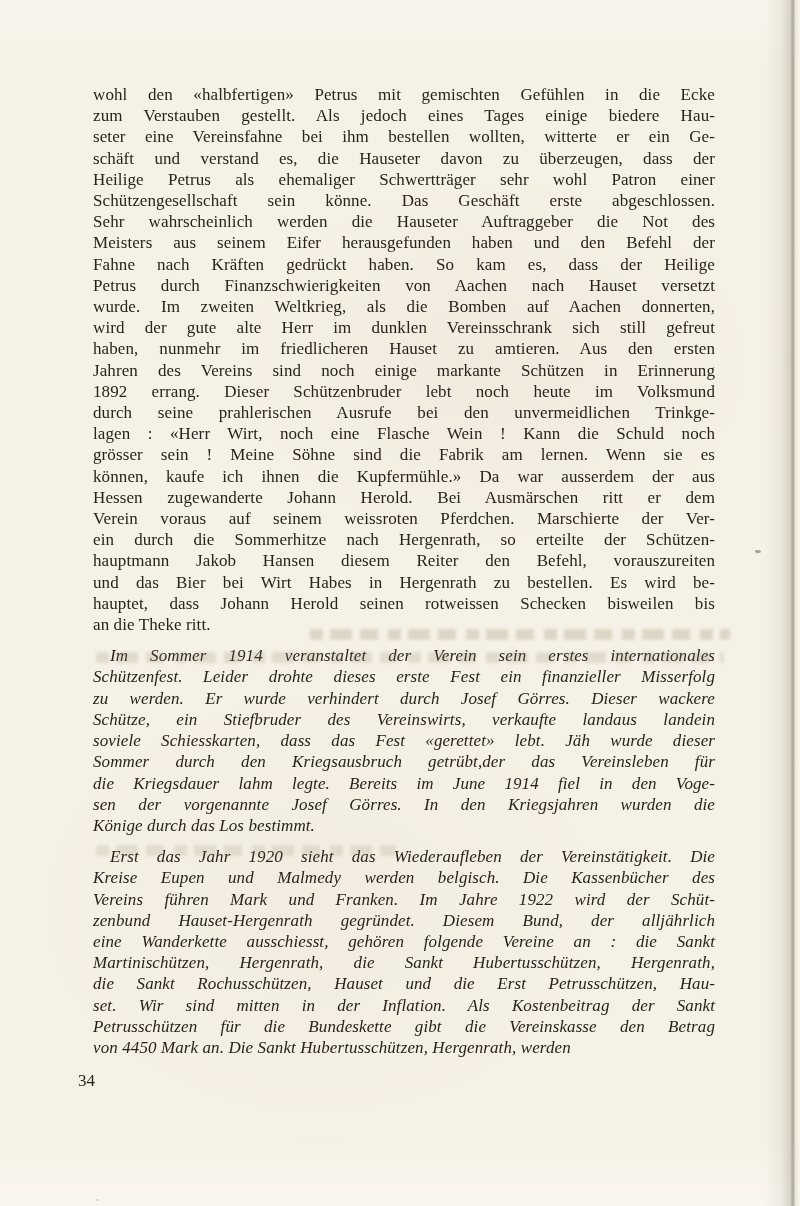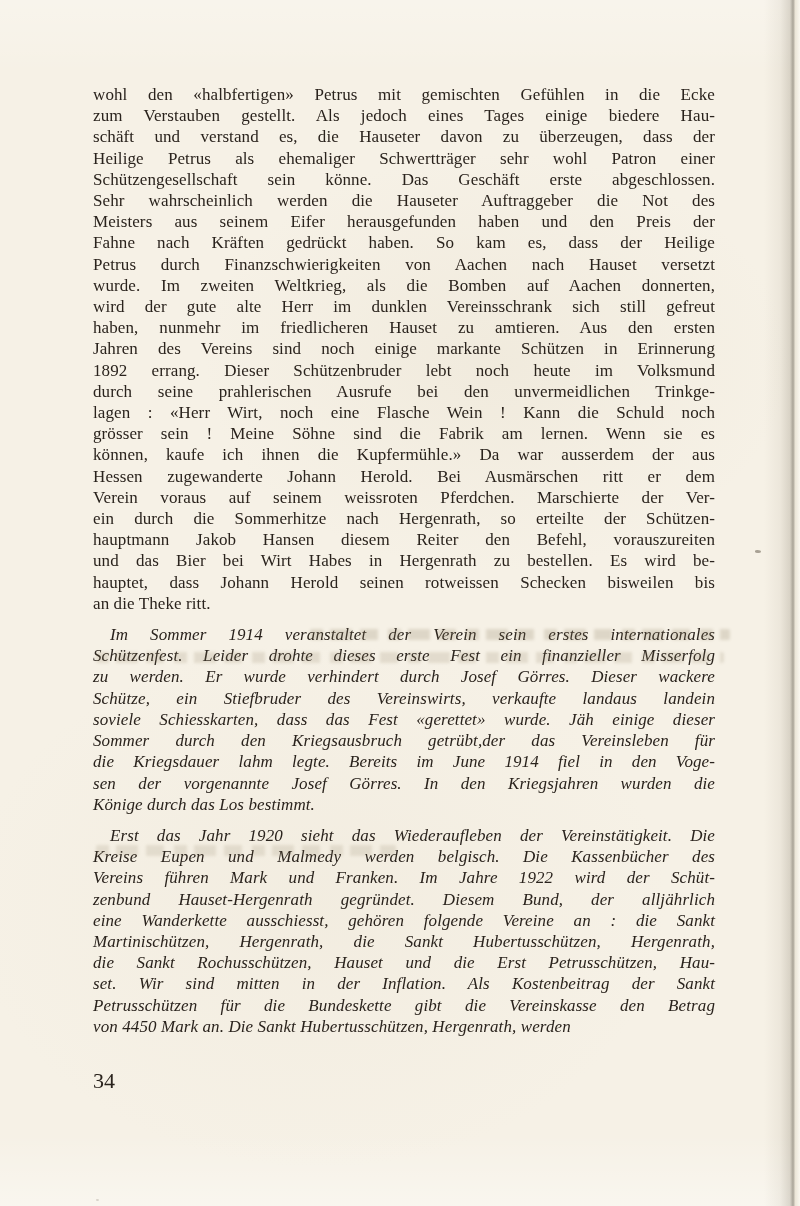--- a/index.html
+++ b/index.html
@@ -44,23 +44,23 @@
     white-space: normal;
   }
   .line.last {
     text-align-last: left;
   }
   .para.indent .line:first-child {
     text-indent: 17px;
   }
   .page-number {
     position: absolute;
-    left: 93px;
+    left: 78px;
     top: 1070px;
-    font-size: 22px;
+    font-size: 17px;
     line-height: 21.2px;
     text-align: center;
   }
   
   .page-edge-shadow {
     position: absolute;
     top: 0;
     right: 0;
     width: 36px;
     height: 1206px;
@@ -101,25 +101,26 @@
   .speck-2 { left: 96px;  top: 1199px; width: 3px; height: 2px; opacity: 0.3; }
 </style>
 </head>
 <body>
 
 <div class="scan-page">
   <div class="text-block" id="text-block">
       <div class="para">
         <div class="line">wohl den «halbfertigen» Petrus mit gemischten Gefühlen in die Ecke</div>
         <div class="line">zum Verstauben gestellt. Als jedoch eines Tages einige biedere Hau-</div>
+        <div class="line">seter eine Vereinsfahne bei ihm bestellen wollten, witterte er ein Ge-</div>
         <div class="line">schäft und verstand es, die Hauseter davon zu überzeugen, dass der</div>
         <div class="line">Heilige Petrus als ehemaliger Schwertträger sehr wohl Patron einer</div>
         <div class="line">Schützengesellschaft sein könne. Das Geschäft erste abgeschlossen.</div>
         <div class="line">Sehr wahrscheinlich werden die Hauseter Auftraggeber die Not des</div>
-        <div class="line">Meisters aus seinem Eifer herausgefunden haben und den Preis der</div>
+        <div class="line">Meisters aus seinem Eifer herausgefunden haben und den Befehl der</div>
         <div class="line">Fahne nach Kräften gedrückt haben. So kam es, dass der Heilige</div>
         <div class="line">Petrus durch Finanzschwierigkeiten von Aachen nach Hauset versetzt</div>
         <div class="line">wurde. Im zweiten Weltkrieg, als die Bomben auf Aachen donnerten,</div>
         <div class="line">wird der gute alte Herr im dunklen Vereinsschrank sich still gefreut</div>
         <div class="line">haben, nunmehr im friedlicheren Hauset zu amtieren. Aus den ersten</div>
         <div class="line">Jahren des Vereins sind noch einige markante Schützen in Erinnerung</div>
         <div class="line">1892 errang. Dieser Schützenbruder lebt noch heute im Volksmund</div>
         <div class="line">durch seine prahlerischen Ausrufe bei den unvermeidlichen Trinkge-</div>
         <div class="line">lagen : «Herr Wirt, noch eine Flasche Wein ! Kann die Schuld noch</div>
         <div class="line">grösser sein ! Meine Söhne sind die Fabrik am lernen. Wenn sie es</div>
@@ -130,21 +131,21 @@
         <div class="line">hauptmann Jakob Hansen diesem Reiter den Befehl, vorauszureiten</div>
         <div class="line">und das Bier bei Wirt Habes in Hergenrath zu bestellen. Es wird be-</div>
         <div class="line">hauptet, dass Johann Herold seinen rotweissen Schecken bisweilen bis</div>
         <div class="line last">an die Theke ritt.</div>
       </div>
       <div class="para indent">
         <div class="line">Im Sommer 1914 veranstaltet der Verein sein erstes internationales</div>
         <div class="line">Schützenfest. Leider drohte dieses erste Fest ein finanzieller Misserfolg</div>
         <div class="line">zu werden. Er wurde verhindert durch Josef Görres. Dieser wackere</div>
         <div class="line">Schütze, ein Stiefbruder des Vereinswirts, verkaufte landaus landein</div>
-        <div class="line">soviele Schiesskarten, dass das Fest «gerettet» wurde. Jäh einige dieser</div>
+        <div class="line">soviele Schiesskarten, dass das Fest «gerettet» lebt. Jäh wurde dieser</div>
         <div class="line">Sommer durch den Kriegsausbruch getrübt,der das Vereinsleben für</div>
         <div class="line">die Kriegsdauer lahm legte. Bereits im June 1914 fiel in den Voge-</div>
         <div class="line">sen der vorgenannte Josef Görres. In den Kriegsjahren wurden die</div>
         <div class="line last">Könige durch das Los bestimmt.</div>
       </div>
       <div class="para indent">
         <div class="line">Erst das Jahr 1920 sieht das Wiederaufleben der Vereinstätigkeit. Die</div>
         <div class="line">Kreise Eupen und Malmedy werden belgisch. Die Kassenbücher des</div>
         <div class="line">Vereins führen Mark und Franken. Im Jahre 1922 wird der Schüt-</div>
         <div class="line">zenbund Hauset-Hergenrath gegründet. Diesem Bund, der alljährlich</div>

